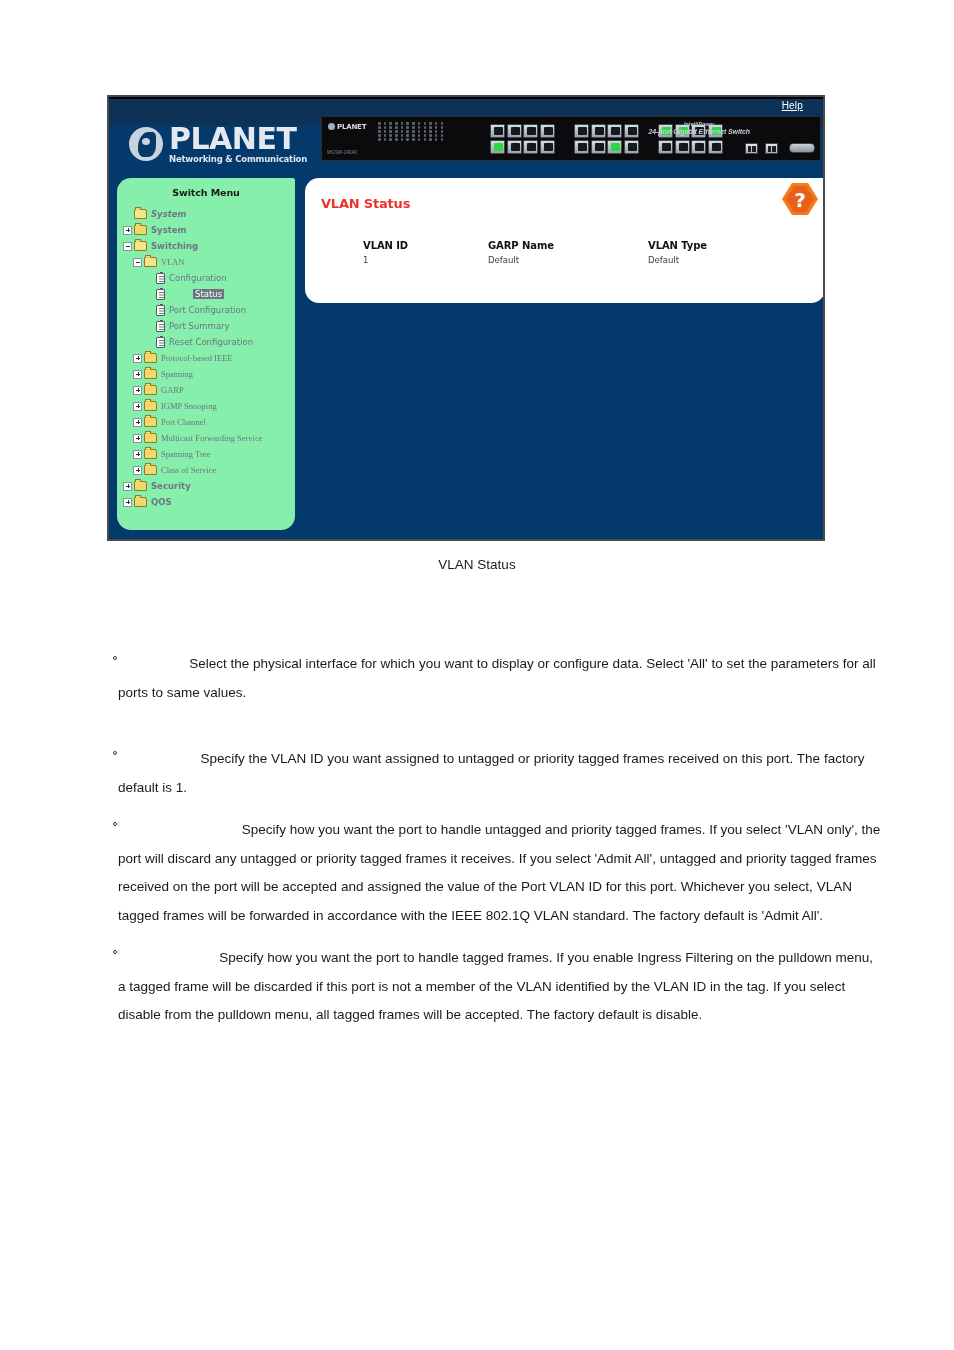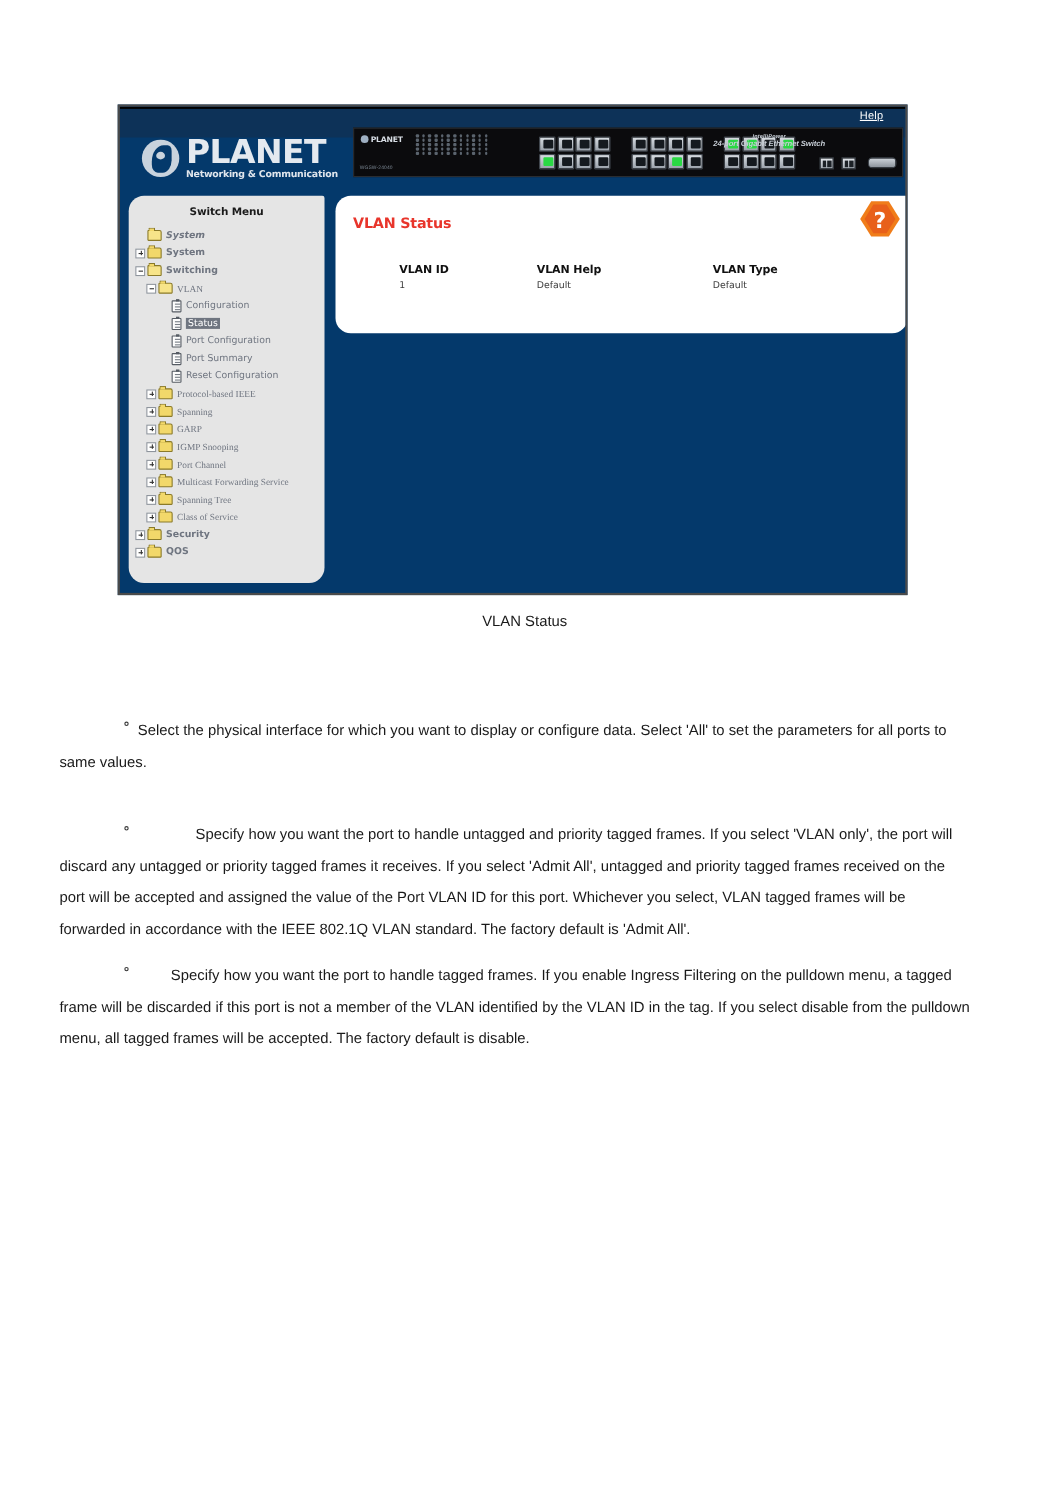--- a/index.html
+++ b/index.html
@@ -230,21 +230,21 @@
     box-sizing: border-box;
   }
 
   
   .sidebar {
     position: absolute;
     left: 8px;
     top: 81px;
     width: 178px;
     height: 352px;
-    background: #e5e5e5;
+    background: #86efac;
     border-radius: 14px 2px 14px 14px;
     box-sizing: border-box;
     padding: 9px 0 0 0;
     overflow: hidden;
   }
   .switch-menu-title {
     text-align: center;
     font-size: 9.5px;
     font-weight: bold;
     color: #1a1a1a;
@@ -340,20 +340,21 @@
     box-sizing: border-box;
   }
   .lvl0 { padding-left: 0px; font-weight: bold; }
   .lvl1 { padding-left: 10px; font-family: Liberation Serif, serif; }
   .lvl2 { padding-left: 22px; }
   .tnode.italic .lbl { font-style: italic; }
   .lbl.selected {
     background: #6f7580;
     color: #ffffff;
     padding: 0 2px;
+    margin-left: 24px;
   }
 
   
   .content {
     position: absolute;
     left: 196px;
     top: 81px;
     width: 520px;
     height: 125px;
     background: #ffffff;
@@ -417,21 +418,21 @@
 
   
   .body-copy {
     position: absolute;
     left: 0;
     top: 650px;
     width: 954px;
   }
   .bullet-row {
     position: relative;
-    padding-left: 54px;
+    padding-left: 118px;
     padding-right: 70px;
     margin-bottom: 14px;
   }
   .bullet-row .bullet {
     position: absolute;
     left: 113px;
     top: 6px;
     width: 4px;
     height: 4px;
     border: 1px solid #3a3a3a;
@@ -712,21 +713,21 @@
         <polygon points="11,1 27,1 37,17 27,33 11,33 1,17" fill="#f07d1a"></polygon>
         <polygon points="13,4 25,4 33,17 25,30 13,30 5,17" fill="#e8601a"></polygon>
         <text x="19" y="25" font-family="DejaVu Sans, sans-serif" font-size="20" font-weight="bold" fill="#ffffff" text-anchor="middle">?</text>
       </svg>
     </div>
 
     <table class="vlan-table">
       <thead>
         <tr>
           <th class="col-id">VLAN ID</th>
-          <th class="col-name">VLAN Help</th>
+          <th class="col-name">GARP Name</th>
           <th>VLAN Type</th>
         </tr>
       </thead>
       <tbody>
         <tr>
           <td>1</td>
           <td>Default</td>
           <td>Default</td>
         </tr>
       </tbody>
@@ -737,19 +738,23 @@
 <div class="caption">VLAN Status</div>
 
 <div class="body-copy" id="body-copy">
     <div class="bullet-row">
       <span class="bullet"></span>
       <p class="para">                   Select the physical interface for which you want to display or configure data. Select 'All' to set the parameters for all ports to same values.</p>
     </div>
     <div class="gap-1"></div>
     <div class="bullet-row">
       <span class="bullet"></span>
+      <p class="para">                      Specify the VLAN ID you want assigned to untagged or priority tagged frames received on this port. The factory default is 1.</p>
+    </div>
+    <div class="bullet-row">
+      <span class="bullet"></span>
       <p class="para">                                 Specify how you want the port to handle untagged and priority tagged frames. If you select 'VLAN only', the port will discard any untagged or priority tagged frames it receives. If you select 'Admit All', untagged and priority tagged frames received on the port will be accepted and assigned the value of the Port VLAN ID for this port. Whichever you select, VLAN tagged frames will be forwarded in accordance with the IEEE 802.1Q VLAN standard. The factory default is 'Admit All'.</p>
     </div>
     <div class="bullet-row">
       <span class="bullet"></span>
       <p class="para">                           Specify how you want the port to handle tagged frames. If you enable Ingress Filtering on the pulldown menu, a tagged frame will be discarded if this port is not a member of the VLAN identified by the VLAN ID in the tag. If you select disable from the pulldown menu, all tagged frames will be accepted. The factory default is disable.</p>
     </div>
   </div>
 
 </body></html>

